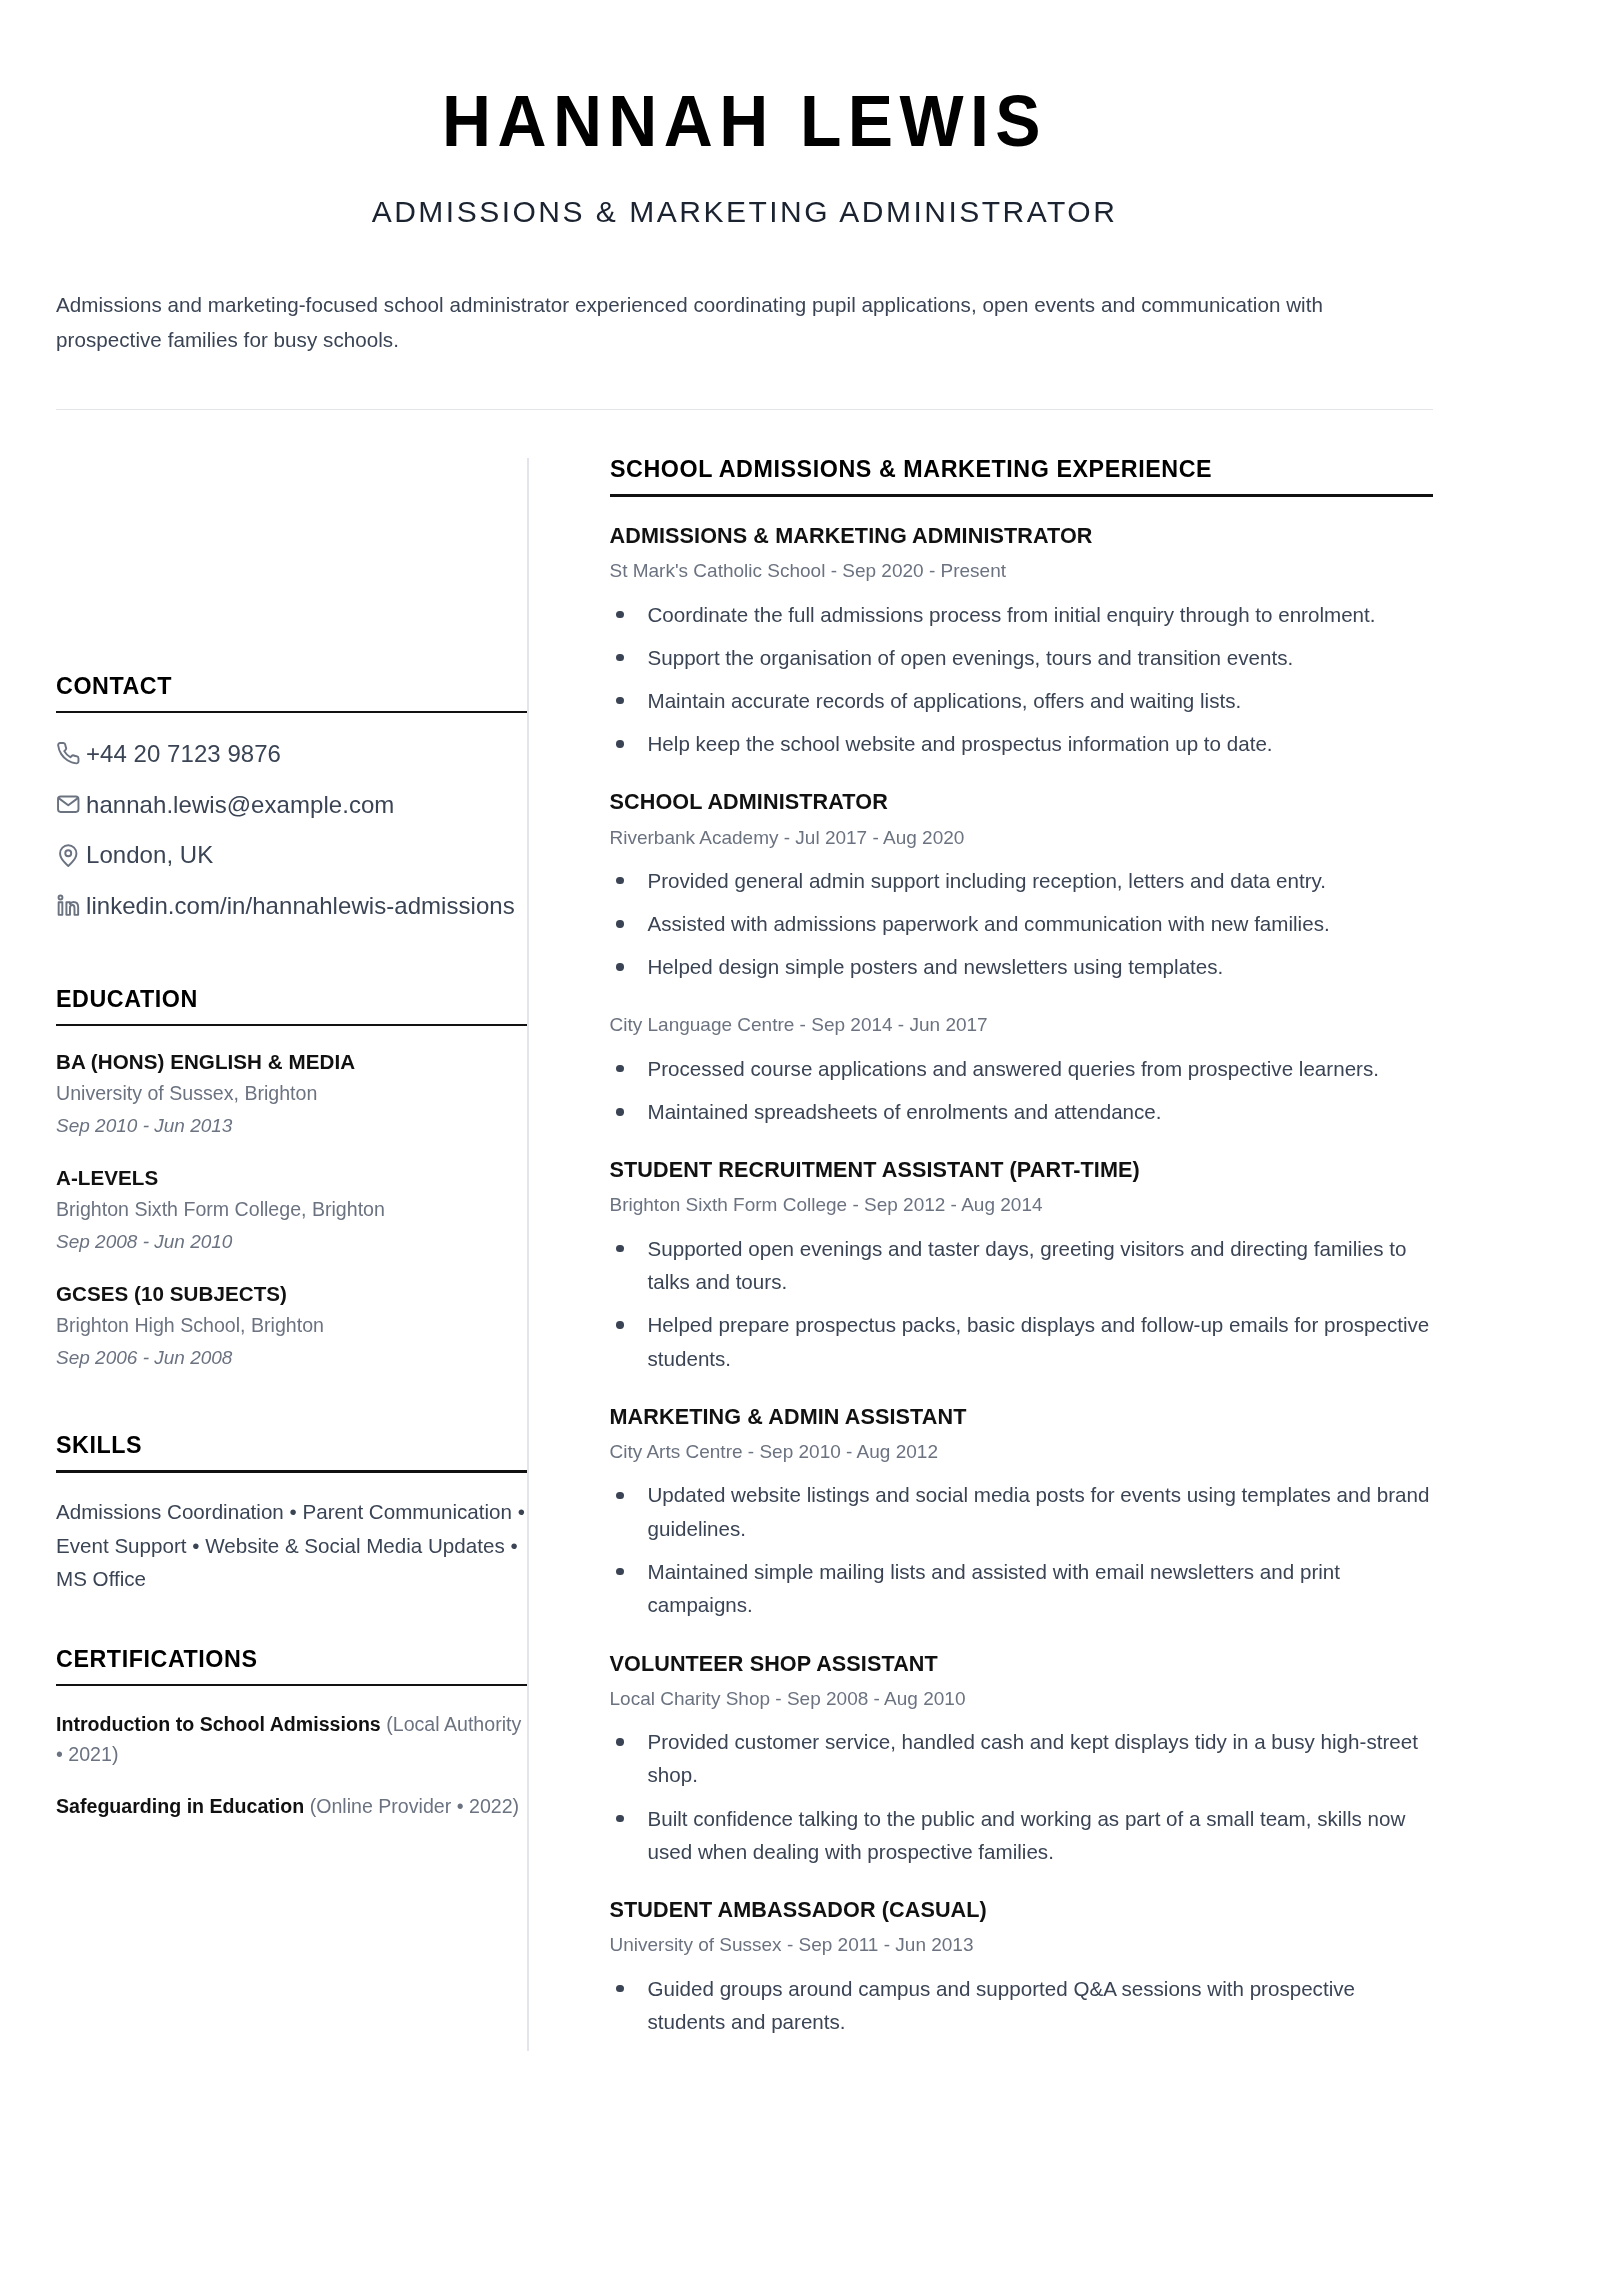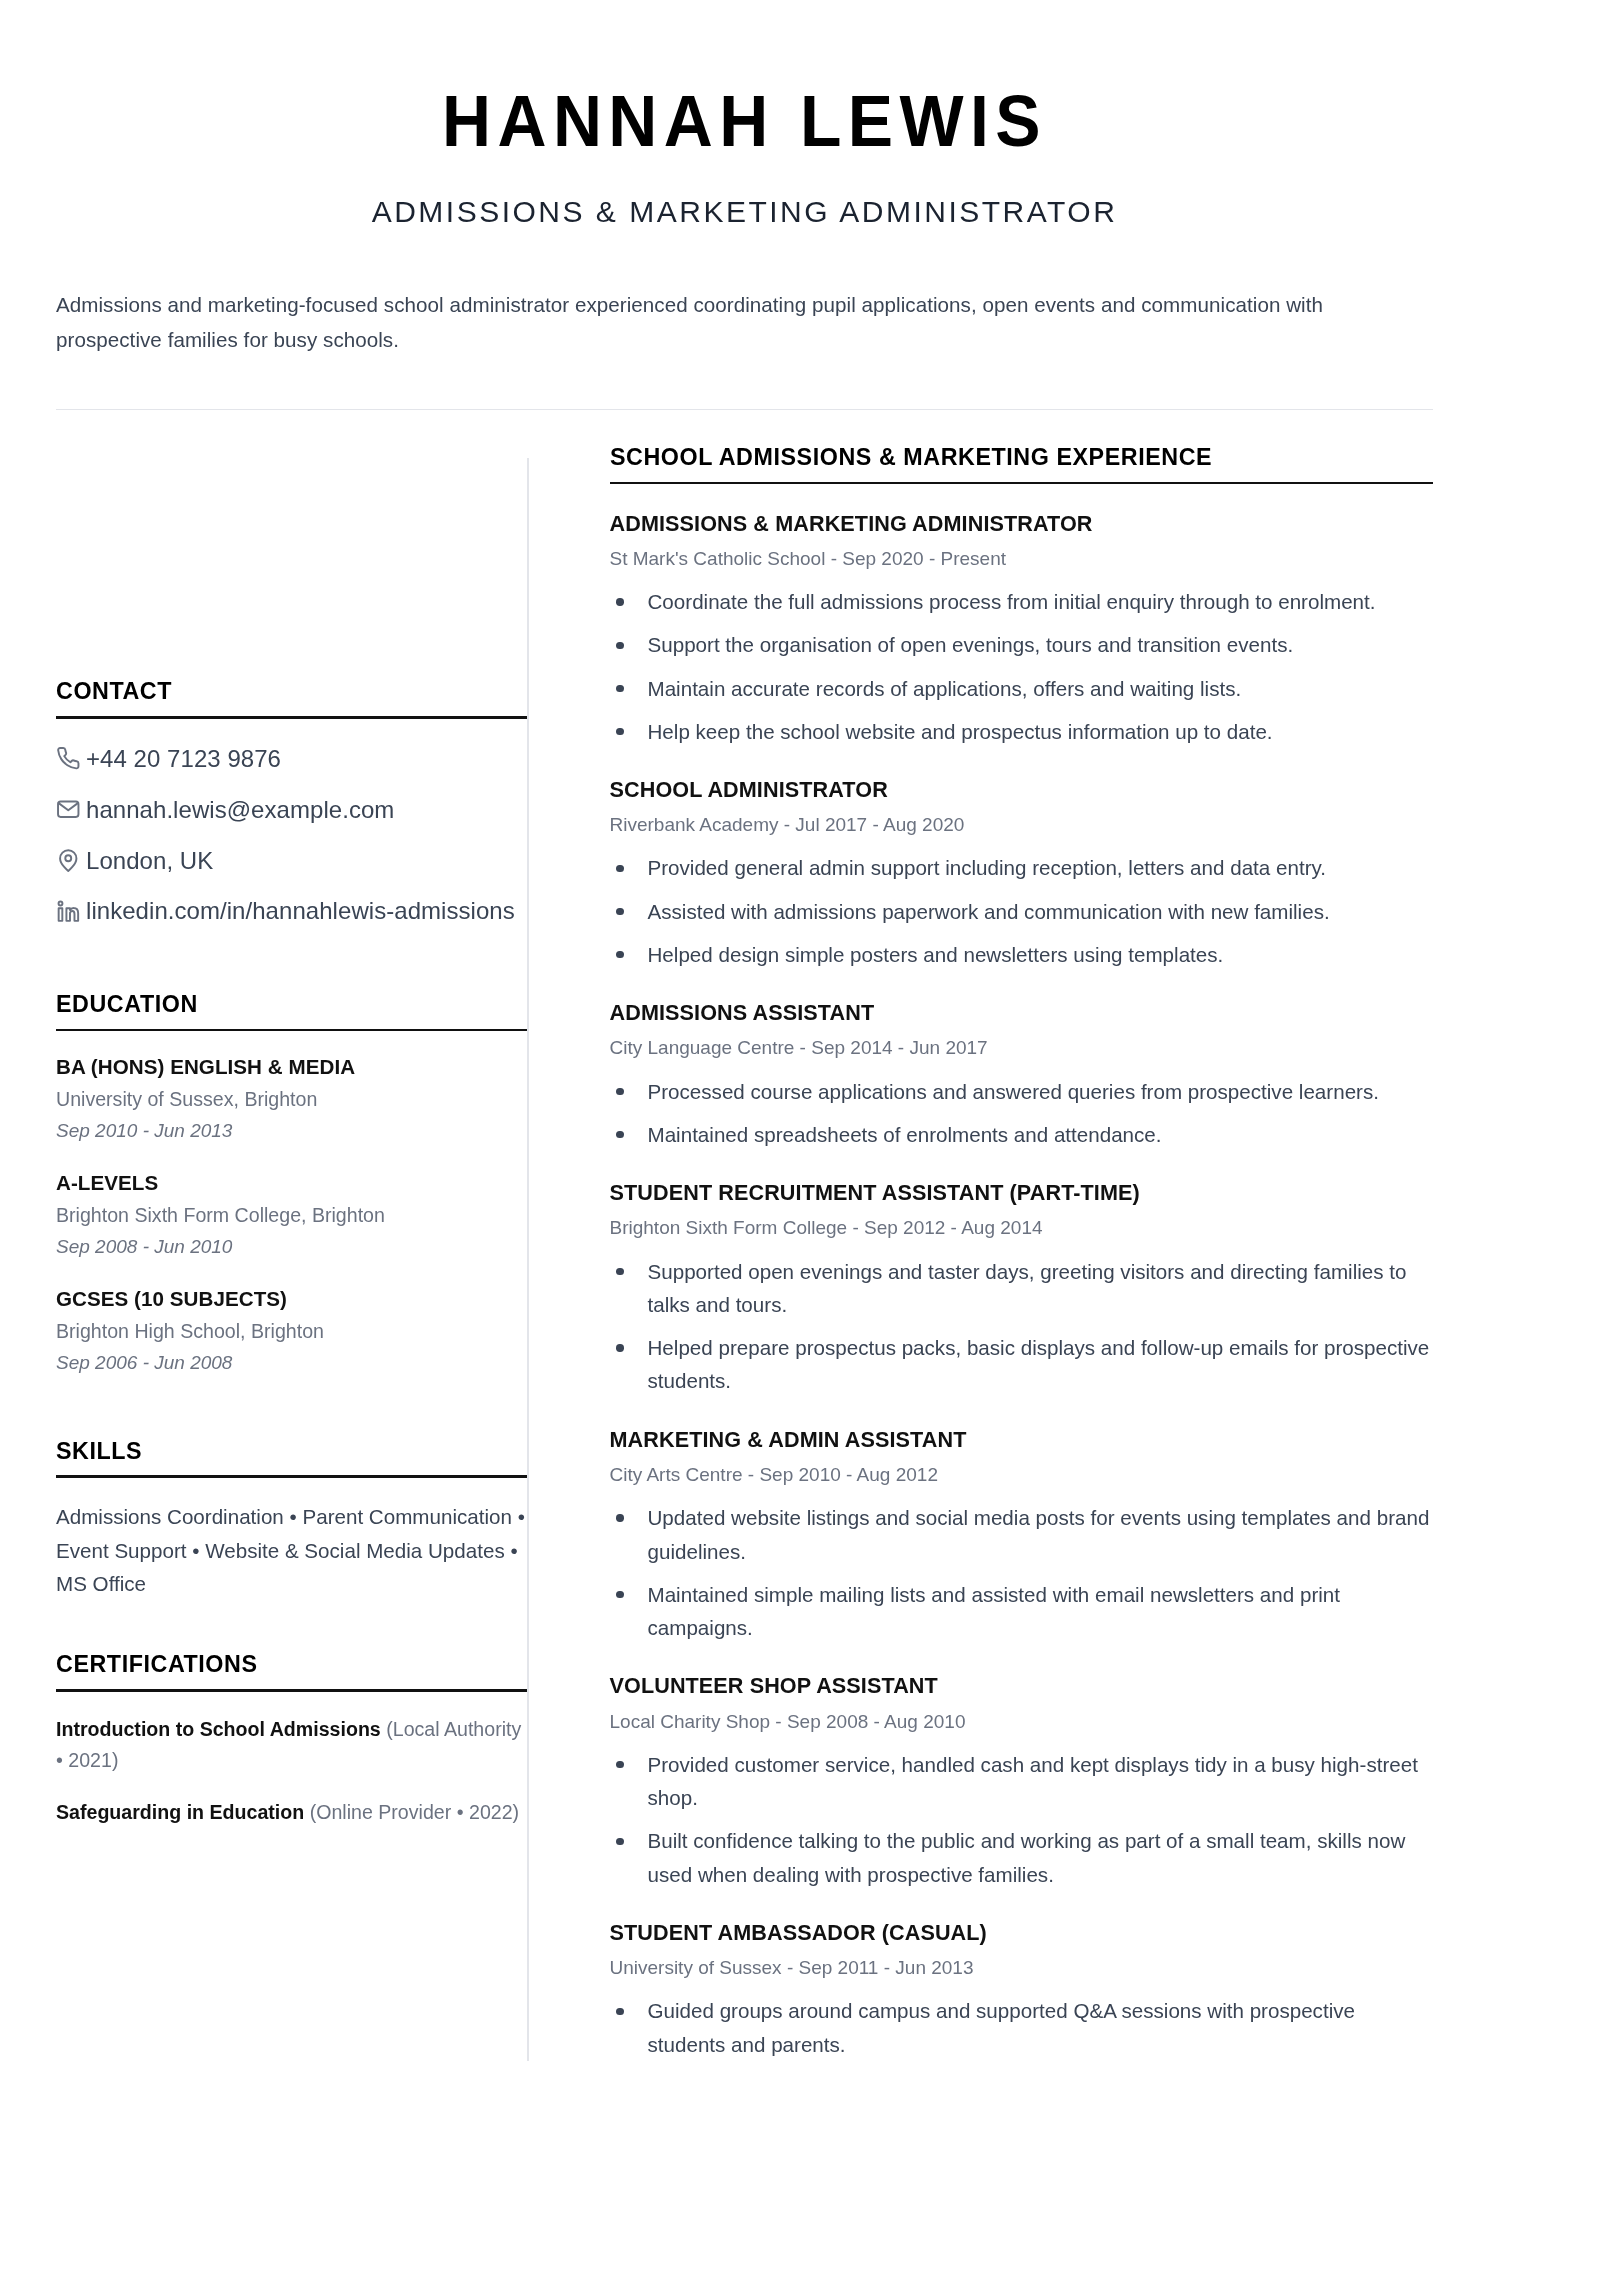--- a/index.html
+++ b/index.html
@@ -368,21 +368,20 @@
             <div class="exp-role">SCHOOL ADMINISTRATOR</div>
             <div class="exp-meta">Riverbank Academy - Jul 2017 - Aug 2020</div>
             <ul class="exp-bullets">
               <li>Provided general admin support including reception, letters and data entry.</li>
               <li>Assisted with admissions paperwork and communication with new families.</li>
               <li>Helped design simple posters and newsletters using templates.</li>
             </ul>
           </div>
 
           <div class="exp-item">
-            <div class="exp-role">ADMISSIONS ASSISTANT</div>
             <div class="exp-meta">City Language Centre - Sep 2014 - Jun 2017</div>
             <ul class="exp-bullets">
               <li>Processed course applications and answered queries from prospective learners.</li>
               <li>Maintained spreadsheets of enrolments and attendance.</li>
             </ul>
           </div>
 
           <div class="exp-item">
             <div class="exp-role">STUDENT RECRUITMENT ASSISTANT (PART-TIME)</div>
             <div class="exp-meta">Brighton Sixth Form College - Sep 2012 - Aug 2014</div>

